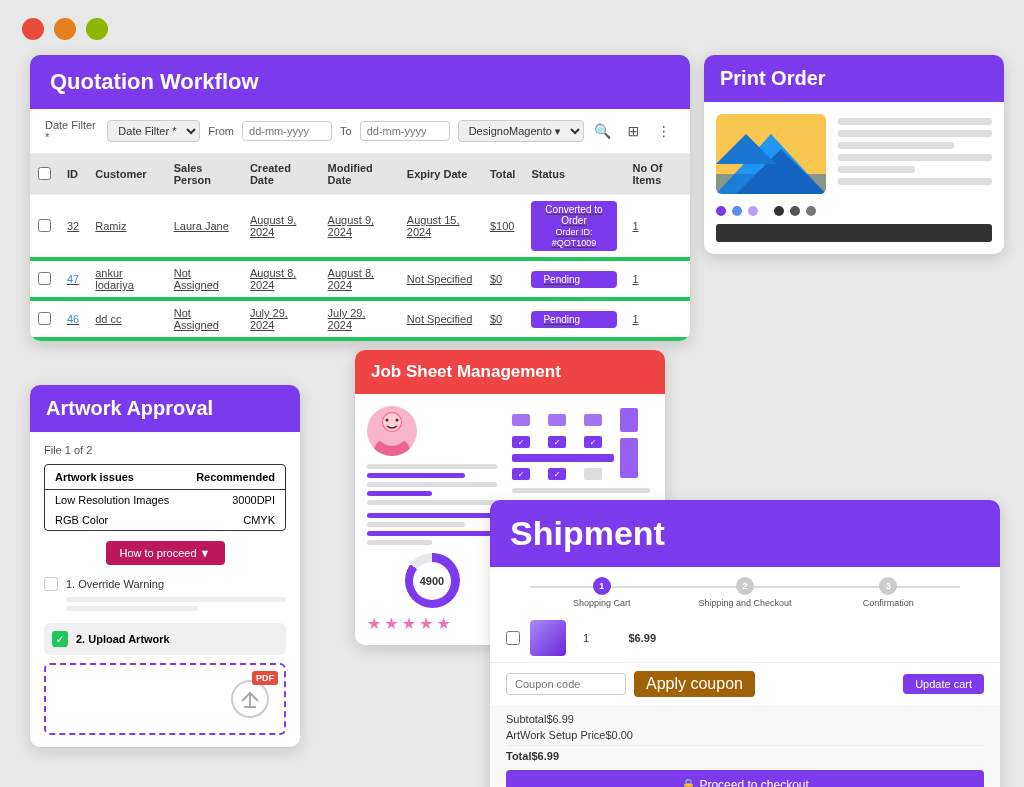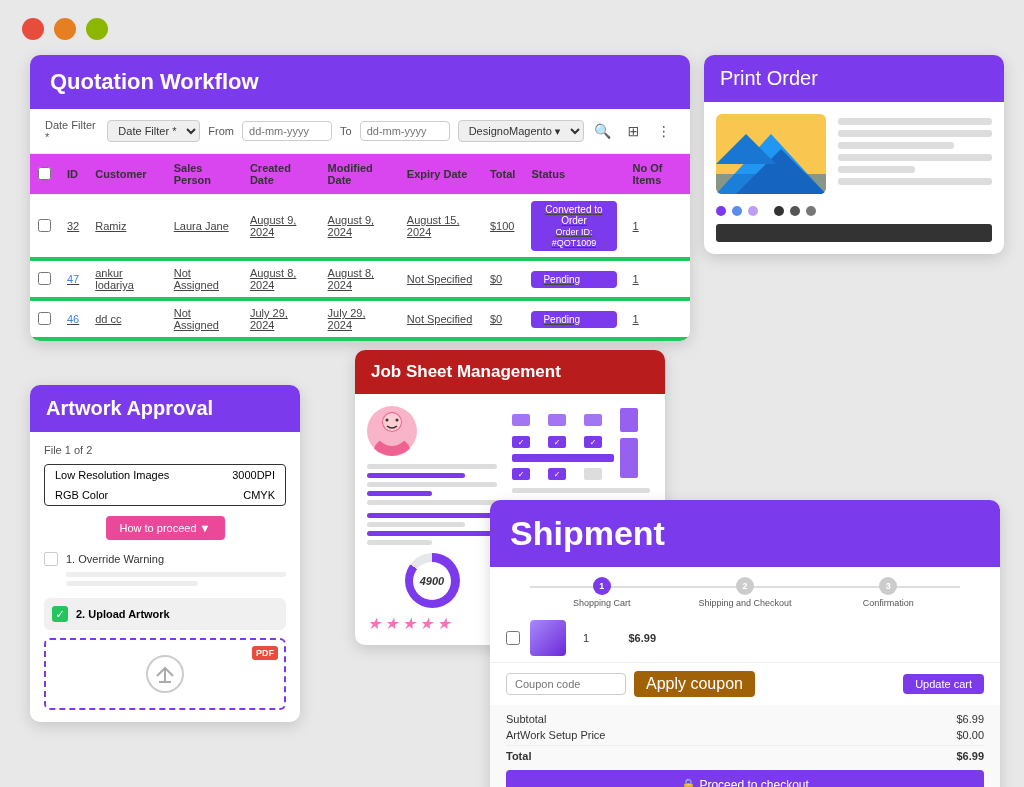--- a/index.html
+++ b/index.html
@@ -86,21 +86,21 @@
       color: #555;
       font-size: 14px;
     }
 
     .quotation-table {
       width: 100%;
       border-collapse: collapse;
       font-size: 11px;
     }
     .quotation-table thead tr {
-      background: #d946ef;
+      background: #e5e5e5;
       border-bottom: 1px solid #eee;
     }
     .quotation-table th {
       padding: 8px 8px;
       text-align: left;
       color: #333;
       font-weight: 600;
       font-size: 11px;
     }
     .quotation-table td {
@@ -139,21 +139,21 @@
       overflow: hidden;
       box-shadow: 0 4px 15px rgba(0,0,0,0.15);
     }
     .print-order-header {
       background: #7c3aed;
       padding: 12px 16px;
     }
     .print-order-header h2 {
       color: white;
       font-size: 20px;
-      font-weight: normal;
+      font-weight: bold;
     }
     .print-order-content {
       display: flex;
       padding: 12px;
       gap: 12px;
     }
     .print-order-image {
       width: 110px;
       height: 80px;
       border-radius: 6px;
@@ -235,21 +235,21 @@
       border-bottom: 1.5px solid #333;
     }
     .issues-header span { font-weight: bold; font-size: 11px; }
     .issues-row {
       display: flex;
       justify-content: space-between;
       padding: 4px 10px;
       font-size: 11px;
     }
     .proceed-btn {
-      background: #ec4899;
+      background: #be185d;
       color: white;
       border: none;
       border-radius: 4px;
       padding: 6px 14px;
       font-size: 11px;
       cursor: pointer;
       display: block;
       margin: 0 auto 12px;
     }
     .override-section {
@@ -285,21 +285,21 @@
       display: flex; align-items: center; justify-content: center;
       color: white; font-size: 11px; flex-shrink: 0;
     }
     .upload-label { font-size: 11px; font-weight: 600; }
     .upload-dropzone {
       border: 2px dashed #7c3aed;
       border-radius: 6px;
       padding: 14px;
       display: flex;
       flex-direction: column;
-      align-items: center;
+      align-items: flex-end;
       gap: 6px;
       position: relative;
     }
     .pdf-badge {
       position: absolute;
       top: 6px;
       right: 6px;
       background: #e74c3c;
       color: white;
       font-size: 9px;
@@ -313,37 +313,36 @@
       position: absolute;
       top: 350px;
       left: 355px;
       width: 310px;
       background: white;
       border-radius: 10px;
       overflow: hidden;
       box-shadow: 0 4px 15px rgba(0,0,0,0.15);
     }
     .jobsheet-header {
-      background: #b91c1c;
+      background: #ef4444;
       padding: 12px 16px;
     }
     .jobsheet-header h2 {
       color: white;
       font-size: 17px;
       font-weight: bold;
     }
     .jobsheet-body {
       padding: 12px;
       display: flex;
       gap: 12px;
     }
     .jobsheet-left {
       width: 130px;
       flex-shrink: 0;
-      font-style: italic;
     }
     .avatar-circle {
       width: 50px; height: 50px;
       border-radius: 50%;
       background: #f8b4c8;
       overflow: hidden;
       margin-bottom: 8px;
       display: flex; align-items: flex-end; justify-content: center;
     }
     .jobsheet-lines { margin-bottom: 8px; }
@@ -507,21 +506,20 @@
       cursor: pointer;
       margin-left: auto;
     }
 
     .shipment-totals {
       background: #f9f9f9;
       padding: 8px 16px;
     }
     .total-row {
       display: flex;
-      justify-content: space-between;
       font-size: 11px;
       color: #333;
       margin-bottom: 4px;
     }
     .total-row-bold { font-weight: bold; border-top: 1px solid #eee; padding-top: 4px; }
     .checkout-btn {
       display: flex;
       align-items: center;
       justify-content: center;
       gap: 6px;
@@ -679,20 +677,24 @@
   <div class="print-order-bar"></div>
 </div>
 
 <div class="artwork-panel">
   <div class="artwork-header">
     <h2>Artwork Approval</h2>
   </div>
   <div class="artwork-body">
     <p class="file-label">File 1 of 2</p>
     <div class="artwork-issues-table">
+      <div class="issues-header">
+        <span>Artwork issues</span>
+        <span>Recommended</span>
+      </div>
       <div class="issues-row">
         <span>Low Resolution Images</span>
         <span>3000DPI</span>
       </div>
       <div class="issues-row">
         <span>RGB Color</span>
         <span>CMYK</span>
       </div>
     </div>
     <button class="proceed-btn">How to proceed ▼</button>

